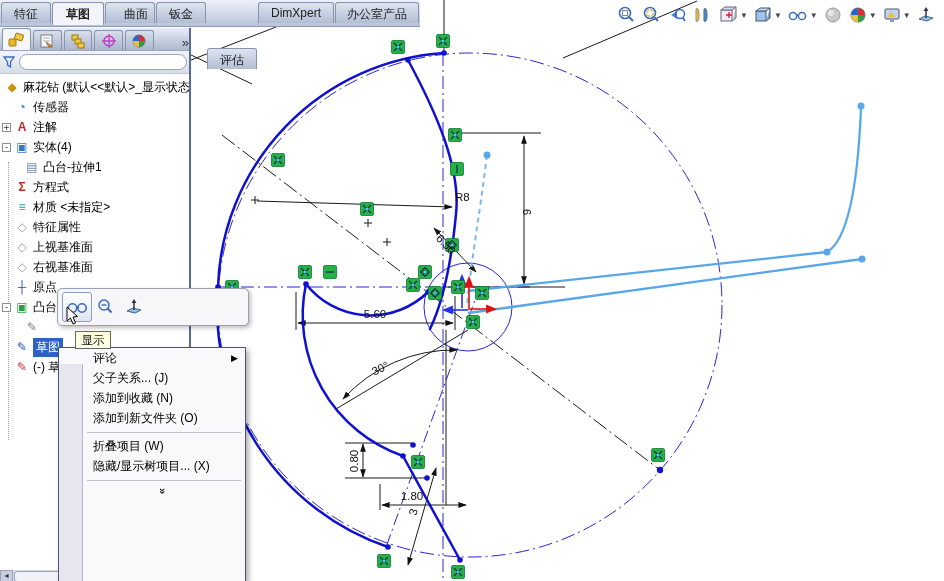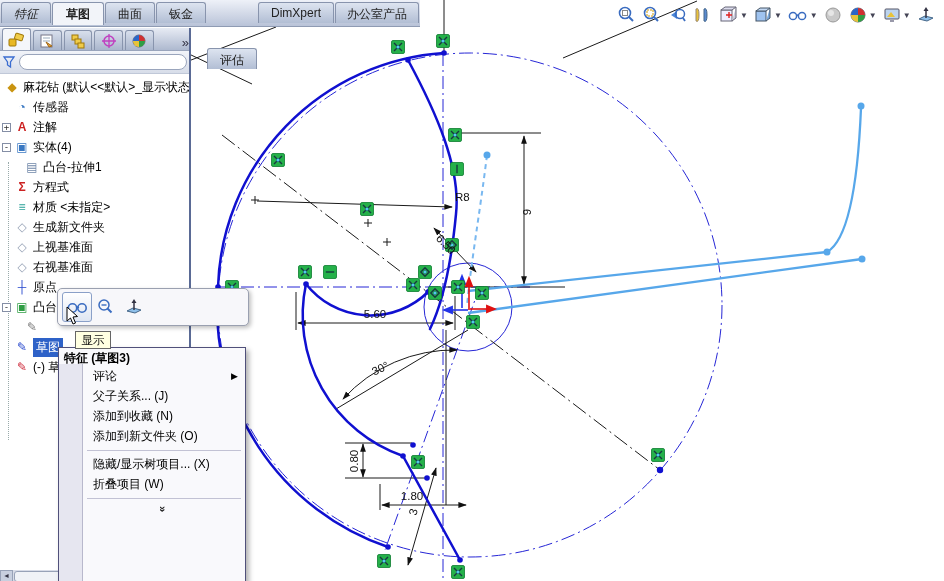--- a/index.html
+++ b/index.html
@@ -287,23 +287,23 @@
       <text class="dim" x="375" y="318" text-anchor="middle">5.60</text>
       <text class="dim" transform="translate(382,372) rotate(-26)" text-anchor="middle">30°</text>
       <text class="dim" transform="translate(358,461) rotate(-90)" text-anchor="middle">0.80</text>
       <text class="dim" x="412" y="500" text-anchor="middle">1.80</text>
       <text class="dim" transform="translate(417,513) rotate(-75)" text-anchor="middle">3</text>
     </g>
   </svg>
 
   <div id="chrome"></div>
   <div id="cmd-tabs" style="z-index:7;">
-      <div class="tab" style="width: 50px; font-style: italic;">特征</div>
+      <div class="tab" style="width: 50px;">特征</div>
       <div class="tab active" style="width: 52px;">草图</div>
-      <div class="tab" style="width: 50px;">曲面</div>
+      <div class="tab" style="width: 50px; text-align: right;">曲面</div>
       <div class="tab" style="width: 50px;">钣金</div>
       <div class="tab" style="width: 50px; margin-top: 46px;">评估</div>
       <div class="tab" style="width: 76px;">DimXpert</div>
       <div class="tab" style="width: 84px;">办公室产品</div>
     </div>
 
   <div id="hud">
     <span class="hudbtn">
         <svg width="20" height="20">
           <circle cx="8" cy="8" r="5.5" fill="none" stroke="#3a6cc0" stroke-width="1.6"></circle>
@@ -466,21 +466,21 @@
           <span class="tlabel">方程式</span>
         </div>
         <div class="trow" style="padding-left: 2px;">
           <span style="width: 12px; flex: 0 0 auto;"></span>
           <span class="ticon i-material">≡</span>
           <span class="tlabel">材质 &lt;未指定&gt;</span>
         </div>
         <div class="trow" style="padding-left: 2px;">
           <span style="width: 12px; flex: 0 0 auto;"></span>
           <span class="ticon i-plane">◇</span>
-          <span class="tlabel">生成新文件夹</span>
+          <span class="tlabel">特征属性</span>
         </div>
         <div class="trow" style="padding-left: 2px;">
           <span style="width: 12px; flex: 0 0 auto;"></span>
           <span class="ticon i-plane">◇</span>
           <span class="tlabel">上视基准面</span>
         </div>
         <div class="trow" style="padding-left: 2px;">
           <span style="width: 12px; flex: 0 0 auto;"></span>
           <span class="ticon i-plane">◇</span>
           <span class="tlabel">右视基准面</span>
@@ -541,27 +541,26 @@
   </div>
 
   <svg id="cursor" width="14" height="20">
     <path d="M1,1 L1,15 L4.5,12 L7,18 L9.5,17 L7,11 L11.5,10.5 z" fill="#fff" stroke="#000" stroke-width="1"></path>
   </svg>
 
   <div id="tooltip">显示</div>
 
   <div id="menu">
     <div class="gutter"></div>
-    <div id="menu-header">特征 (草图3)</div>
     <div id="menu-items">
         <div class="mitem"><span>评论</span><span class="subarrow">▶</span></div>
         <div class="mitem"><span>父子关系... (J)</span></div>
         <div class="mitem"><span>添加到收藏 (N)</span></div>
         <div class="mitem"><span>添加到新文件夹 (O)</span></div>
         <div class="msep"></div>
+        <div class="mitem"><span>折叠项目 (W)</span></div>
         <div class="mitem"><span>隐藏/显示树项目... (X)</span></div>
-        <div class="mitem"><span>折叠项目 (W)</span></div>
         <div class="msep"></div>
         <div class="mexp"><span>»</span></div>
       </div>
   </div>
 
 </div>
 
 </body></html>

